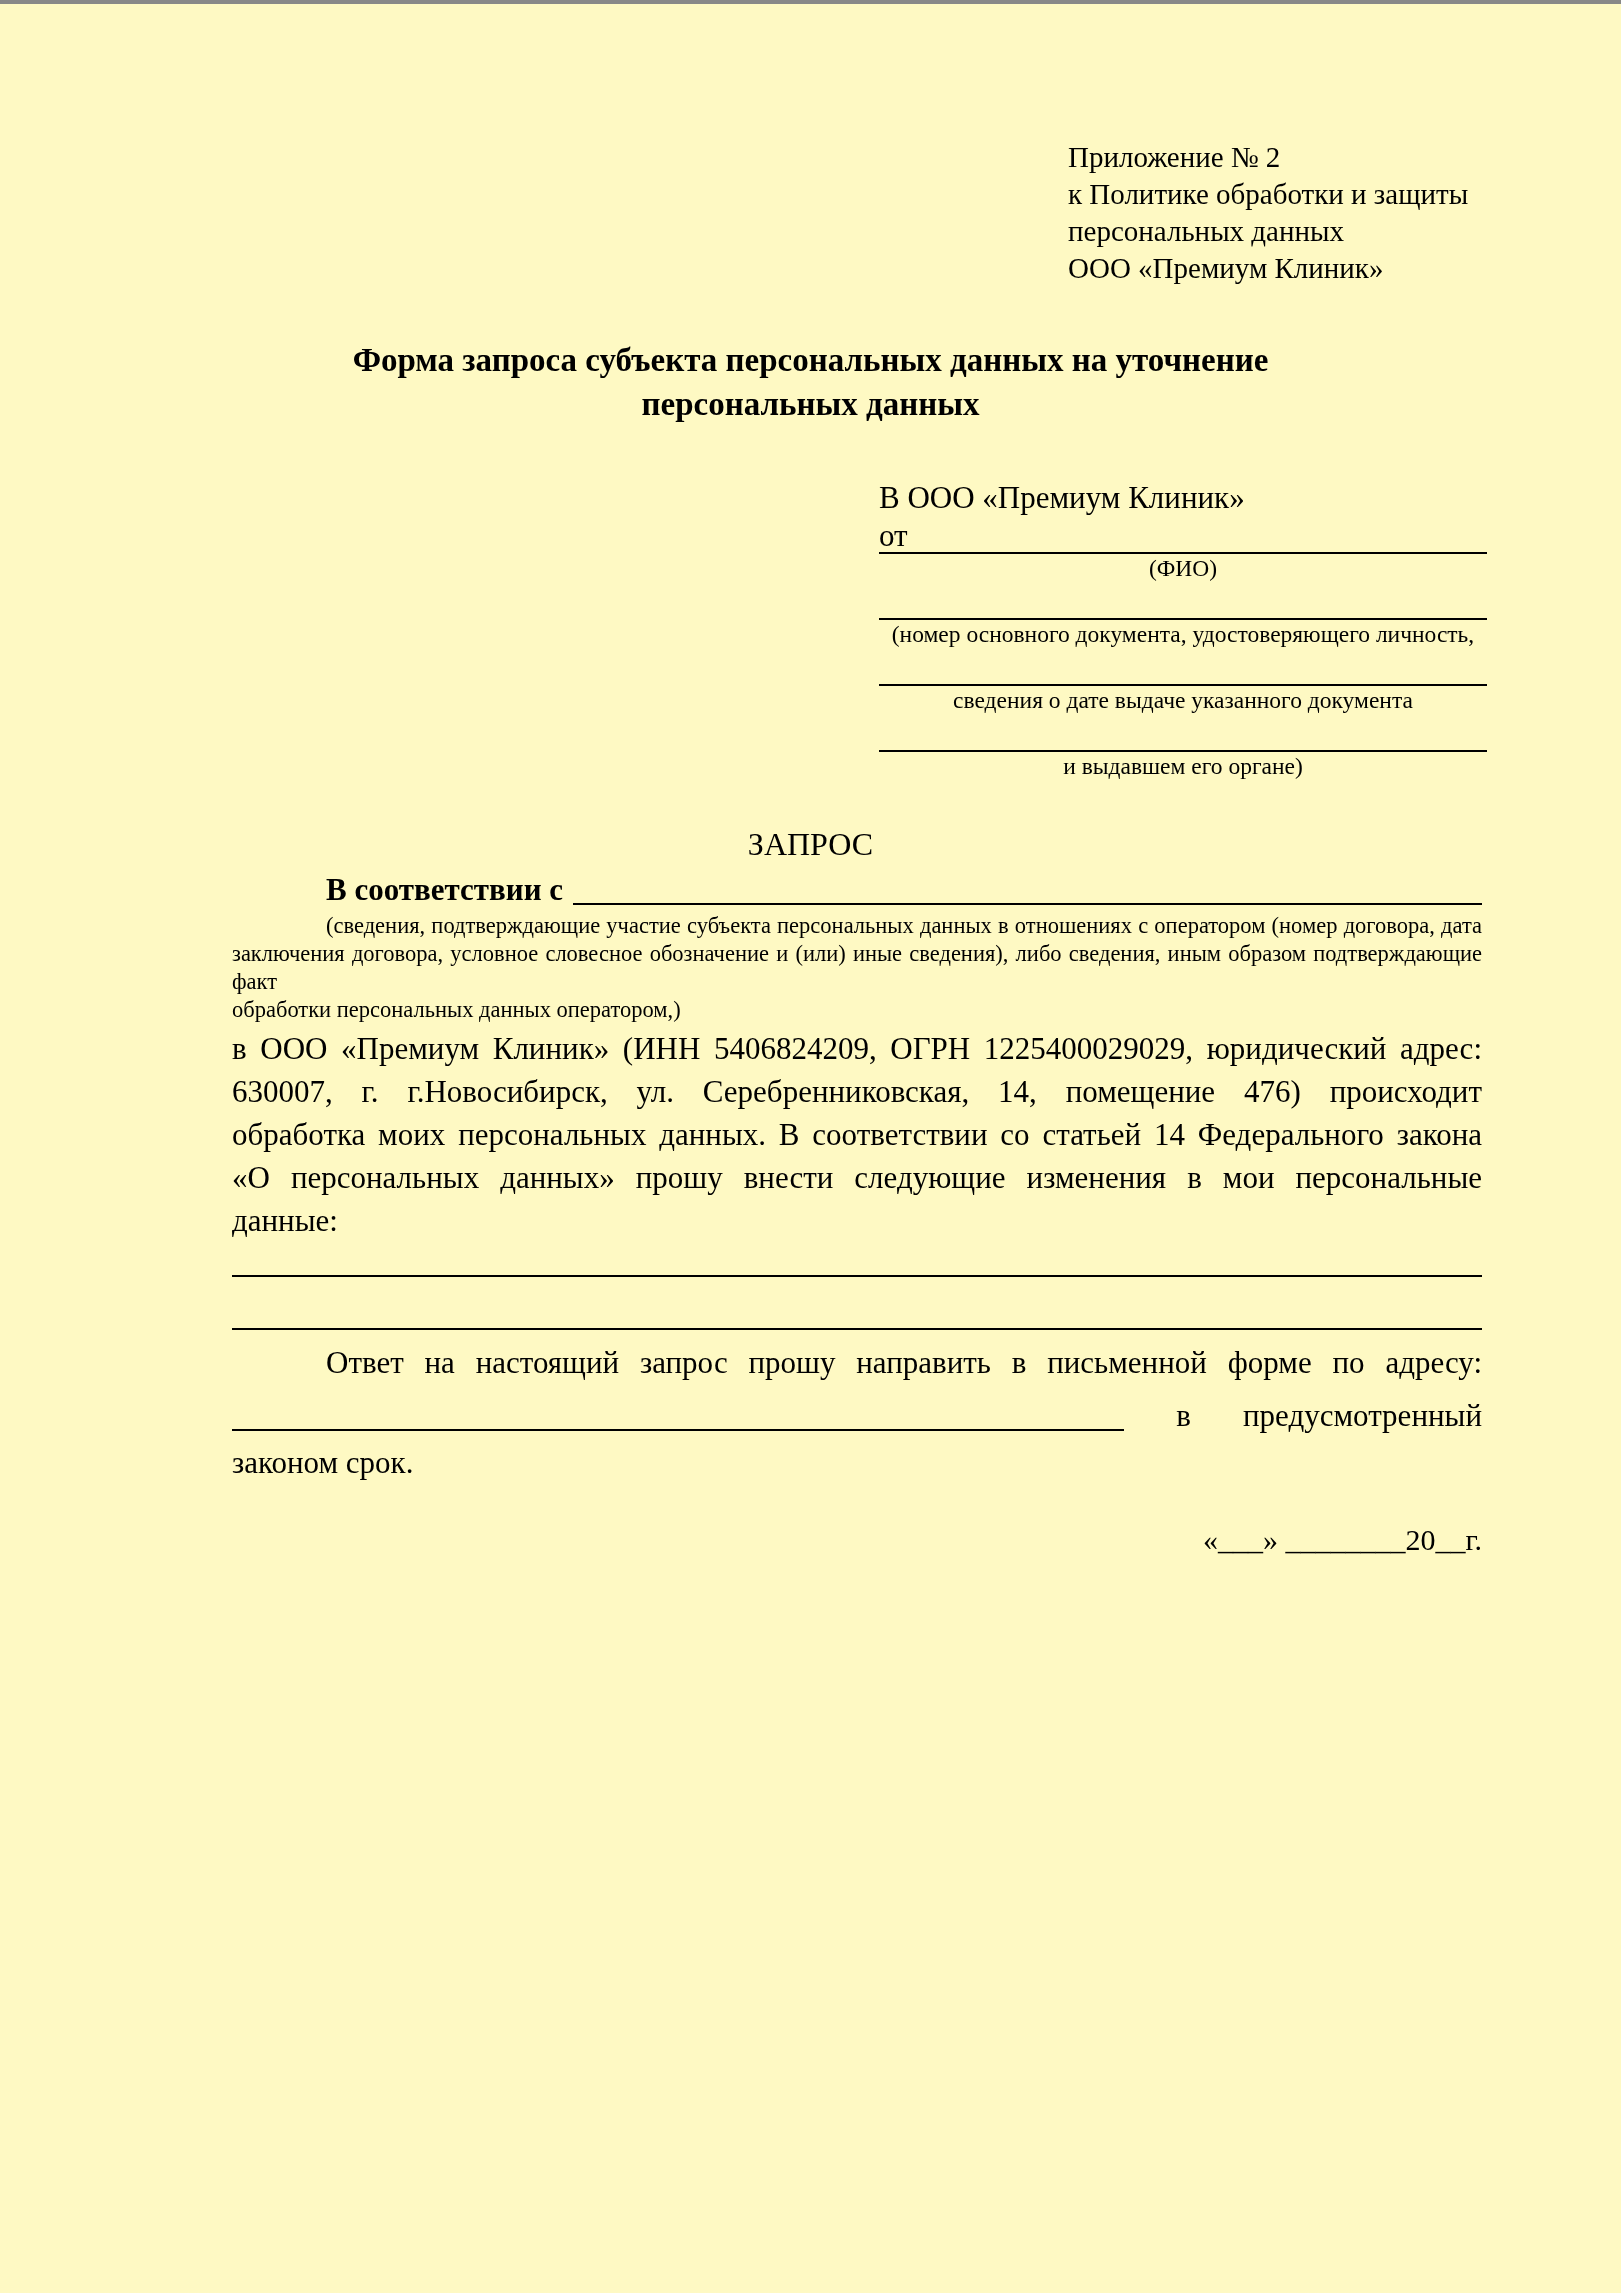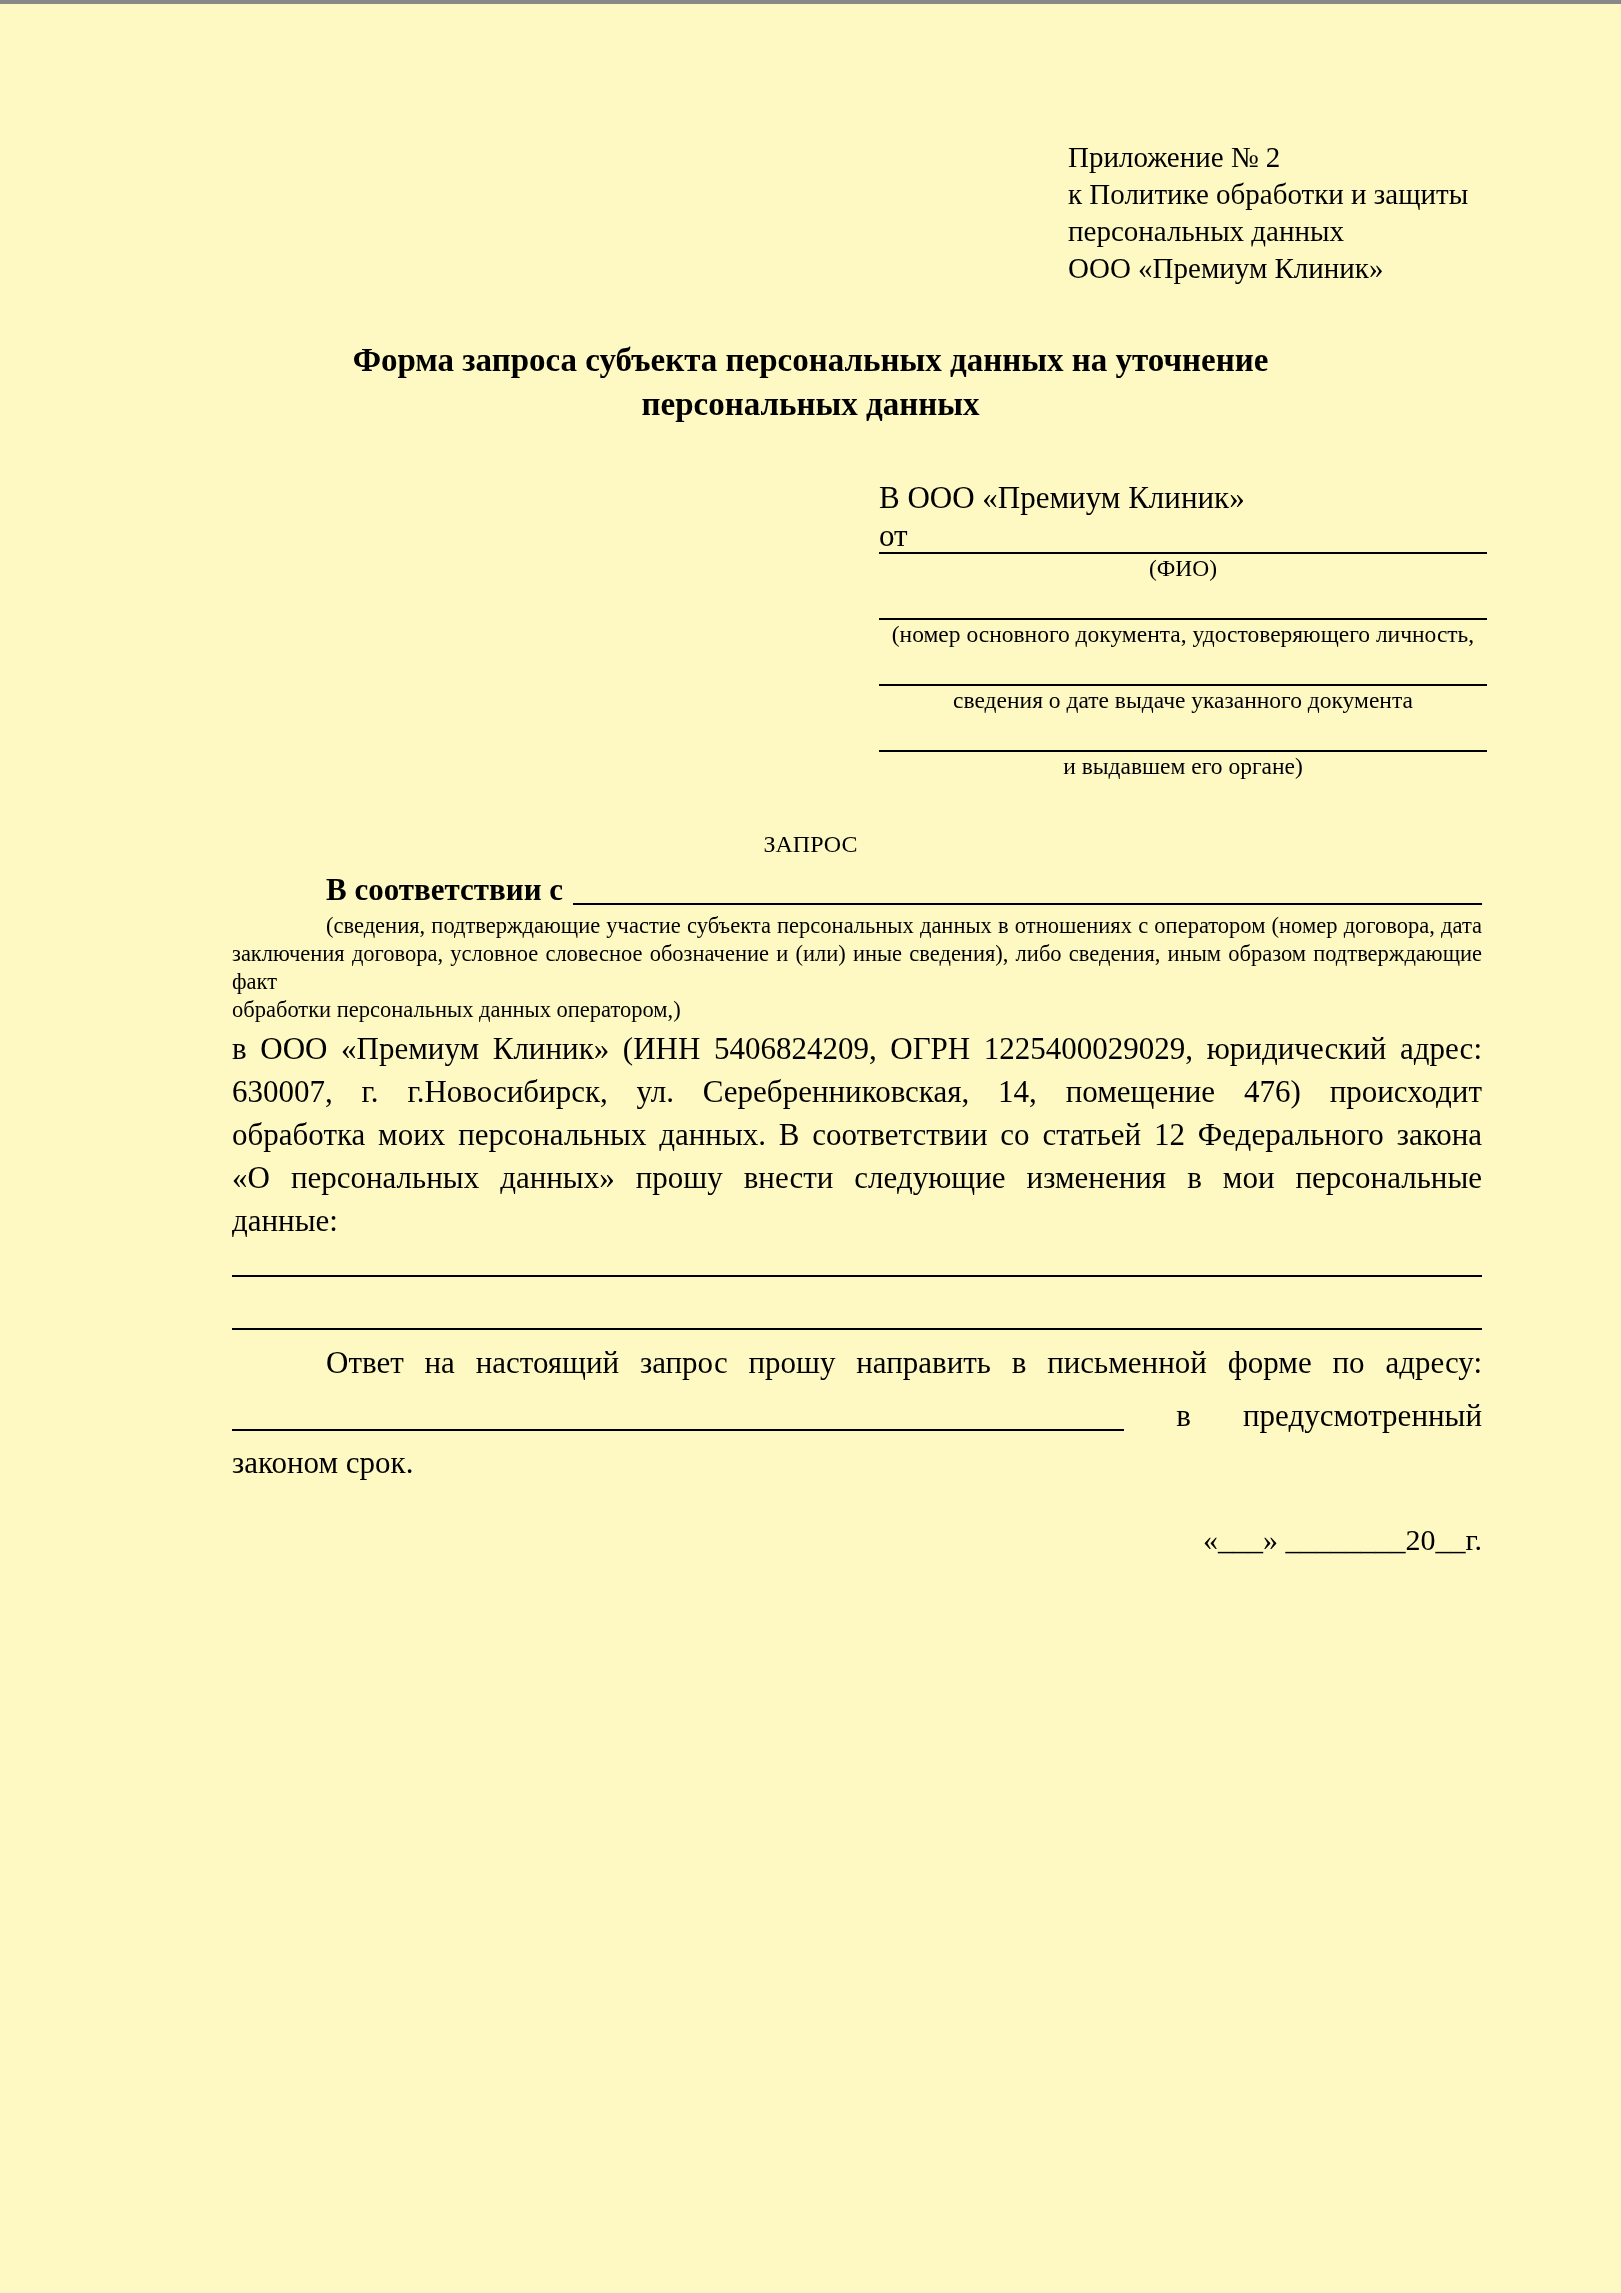--- a/index.html
+++ b/index.html
@@ -54,21 +54,21 @@
   }
   .addr-blank {
     height: 33px;
     border-bottom: 2.9px solid #000;
   }
 
   
   .request-heading {
     margin-top: 43px;
     text-align: center;
-    font-size: 24px;
+    font-size: 32px;
     line-height: 41px;
   }
 
   
   .accordance {
     display: flex;
     margin: 3.9px 139px 0 232px;
     font-size: 31px;
     line-height: 41px;
   }
@@ -181,21 +181,21 @@
 
   <div class="note">
     <div class="jline indent">(сведения, подтверждающие участие субъекта персональных данных в отношениях с оператором (номер договора, дата</div>
     <div class="jline">заключения договора, условное словесное обозначение и (или) иные сведения), либо сведения, иным образом подтверждающие факт</div>
     <div>обработки персональных данных оператором,)</div>
   </div>
 
   <div class="body-par">
     <div class="jline">в ООО «Премиум Клиник» (ИНН 5406824209, ОГРН 1225400029029, юридический адрес:</div>
     <div class="jline">630007, г. г.Новосибирск, ул. Серебренниковская, 14, помещение 476) происходит</div>
-    <div class="jline">обработка моих персональных данных. В соответствии со статьей 12 Федерального закона</div>
+    <div class="jline">обработка моих персональных данных. В соответствии со статьей 14 Федерального закона</div>
     <div class="jline">«О персональных данных» прошу внести следующие изменения в мои персональные</div>
     <div>данные:</div>
   </div>
 
   <div class="blank-lines">
     <div class="blank-row-1"></div>
     <div class="blank-row-2"></div>
   </div>
 
   <div class="response">

